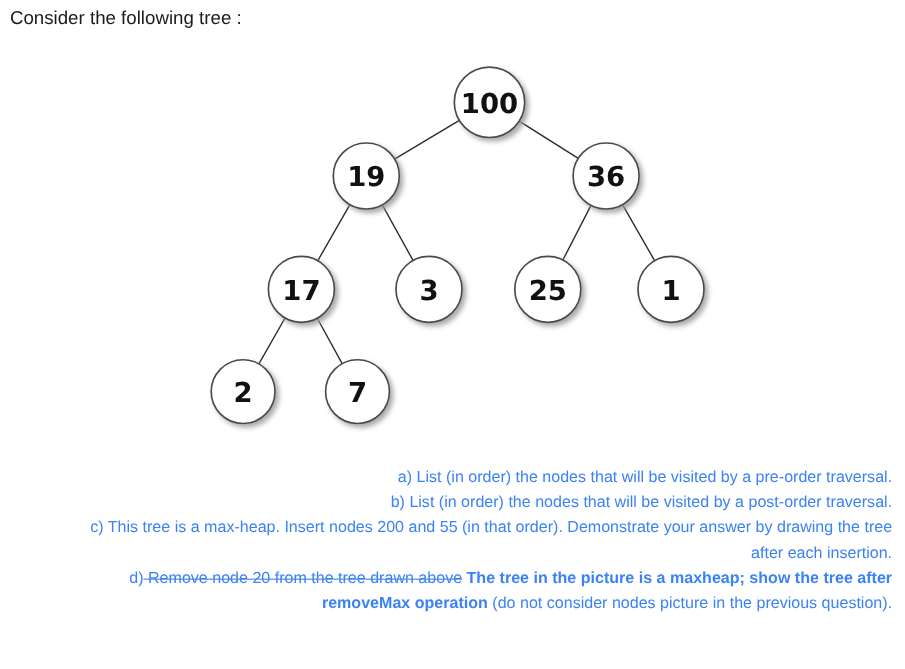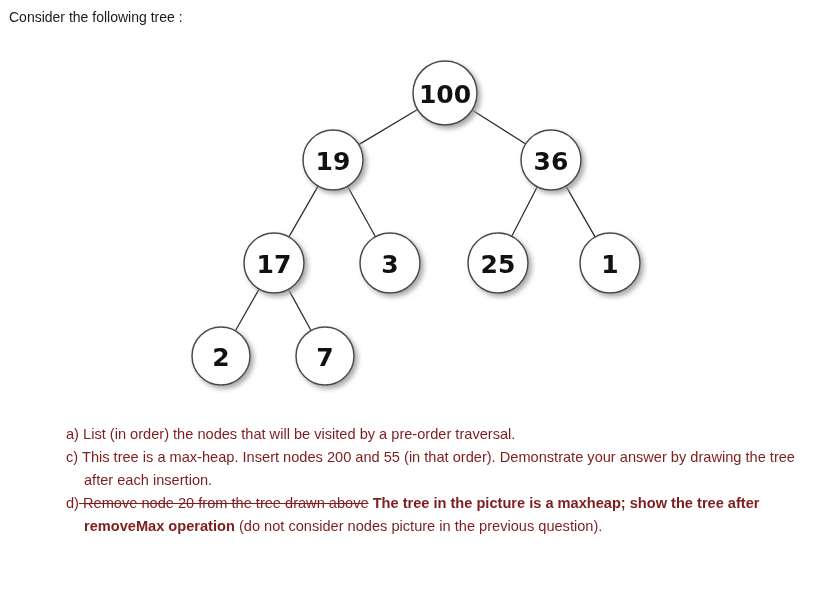--- a/index.html
+++ b/index.html
@@ -16,21 +16,21 @@
     font-family: "Liberation Sans", sans-serif;
     color: #000000;
     -webkit-font-smoothing: antialiased;
   }
 
   
   #intro-line {
     position: absolute;
     left: 9px;
     top: 8px;
-    font-size: 14px;
+    font-size: 17px;
     line-height: 18px;
     color: #1a1a1a;
     white-space: nowrap;
   }
 
   
   #tree-figure {
     position: absolute;
     left: 0;
     top: 48px;
@@ -63,21 +63,22 @@
   }
 
   
   #question-list {
     position: absolute;
     left: 66px;
     top: 423px;
     width: 745px;
     font-size: 14.6px;
     line-height: 23px;
-    color: #7f1d1d;
+    color: #3b82f6;
+    text-align: right;
   }
   .q-item {
     display: block;
     padding-left: 18px;
     text-indent: -18px;
     margin: 0;
   }
   .q-marker {
     
   }
@@ -147,15 +148,16 @@
         <g>
           <circle cx="325" cy="308" r="29" class="node-circle" fill="#ffffff" stroke="#4a4a4a" filter="url(#nodeShadow)"></circle>
           <text x="325" y="309" class="node-label">7</text>
         </g>
       </g>
   </svg>
 </div>
 
 <div id="question-list">
     <p class="q-item"><span class="q-marker">a)</span><span> List (in order) the nodes that will be visited by a pre-order traversal.</span></p>
+    <p class="q-item"><span class="q-marker">b)</span><span> List (in order) the nodes that will be visited by a post-order traversal.</span></p>
     <p class="q-item"><span class="q-marker">c)</span><span> This tree is a max-heap. Insert nodes 200 and 55 (in that order). Demonstrate your answer by drawing the tree after each insertion.</span></p>
     <p class="q-item"><span class="q-marker">d)</span><span class="strike"> Remove node 20 from the tree drawn above</span><span class="bold"> The tree in the picture is a maxheap; show the tree after removeMax operation</span><span> (do not consider nodes picture in the previous question).</span></p>
   </div>
 
 </body></html>

